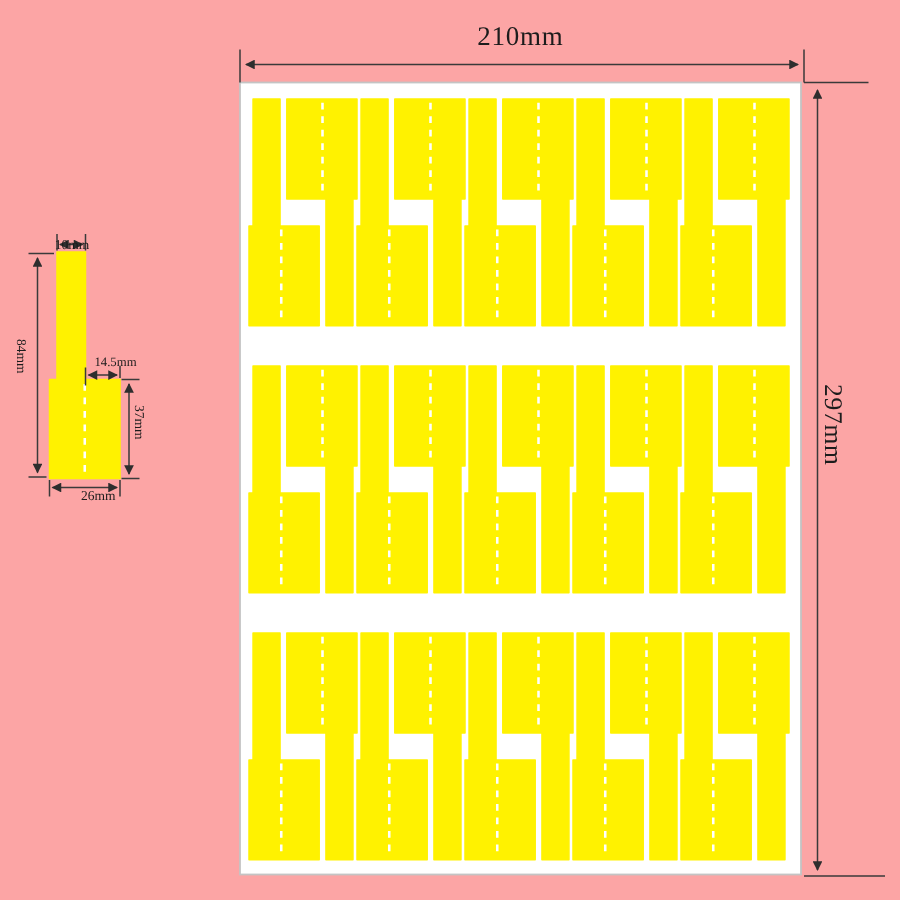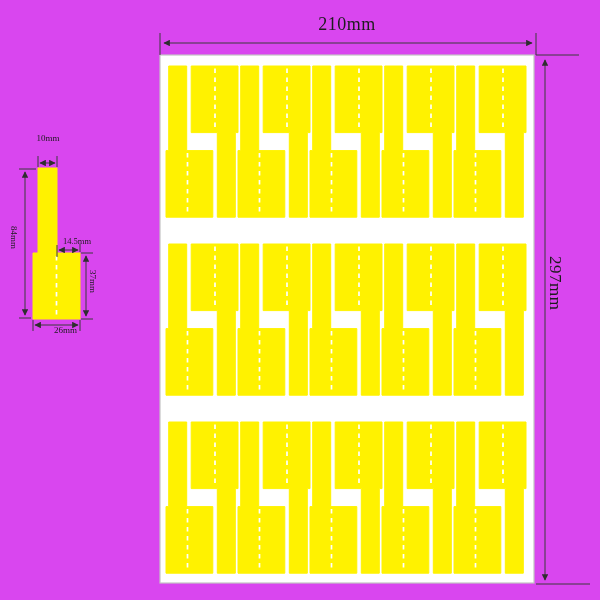--- a/index.html
+++ b/index.html
@@ -1,32 +1,32 @@
 <!DOCTYPE html>
 <html style="--label-yellow: #FFF200; --fold-white: #FFFFFF; --dim-gray: #3A3A3A; --sheet-border: #C4C4C4;"><head>
 <meta charset="utf-8">
 <style>
   html,body{margin:0;padding:0;background:#ffffff;}
   .canvas{
-    position:relative;width:600px;height:600px;background:#d946ef;overflow:hidden;
+    position:relative;width:600px;height:600px;background:#fca5a5;overflow:hidden;
     font-family:"Liberation Serif","DejaVu Serif",serif;color:#1c1c1c;
   }
   svg.scene{position:absolute;left:0;top:0;width:600px;height:600px;}
   .lab{fill:var(--label-yellow,#FFF200);stroke:var(--label-yellow,#FFF200);stroke-width:1;stroke-linejoin:round;}
   .fold{stroke:var(--fold-white,#ffffff);stroke-width:1.7;stroke-dasharray:4.5 4.5;fill:none;}
   .dim{stroke:var(--dim-gray,#3a3a3a);stroke-width:1;fill:none;}
   .tick{stroke:var(--dim-gray,#3a3a3a);stroke-width:1;fill:none;}
   .sheet-edge{fill:#ffffff;stroke:var(--sheet-border,#c4c4c4);stroke-width:1.2;}
   .txt{position:absolute;line-height:1;white-space:nowrap;}
   .txt.big{font-size:18px;letter-spacing:.5px;}
   .txt.small{font-size:9px;letter-spacing:0;}
   .vert{writing-mode:vertical-rl;}
   #t210{left:160px;top:15px;width:374px;text-align:center;}
   #t297{left:547px;top:256px;font-size:17px;letter-spacing:.5px;}
-  #t10 {left:28px;top:134px;width:40px;text-align:center;}
+  #t10 {left:28px;top:159px;width:40px;text-align:center;}
   #t84 {left:9px;top:226px;}
   #t14 {left:46px;top:237px;width:40px;text-align:center;font-size:8.5px;margin-left:11px;}
   #t37 {left:88px;top:270px;}
   #t26 {left:37px;top:326px;width:40px;text-align:right;}
 </style>
 </head>
 <body>
 
 <div class="canvas">
 

